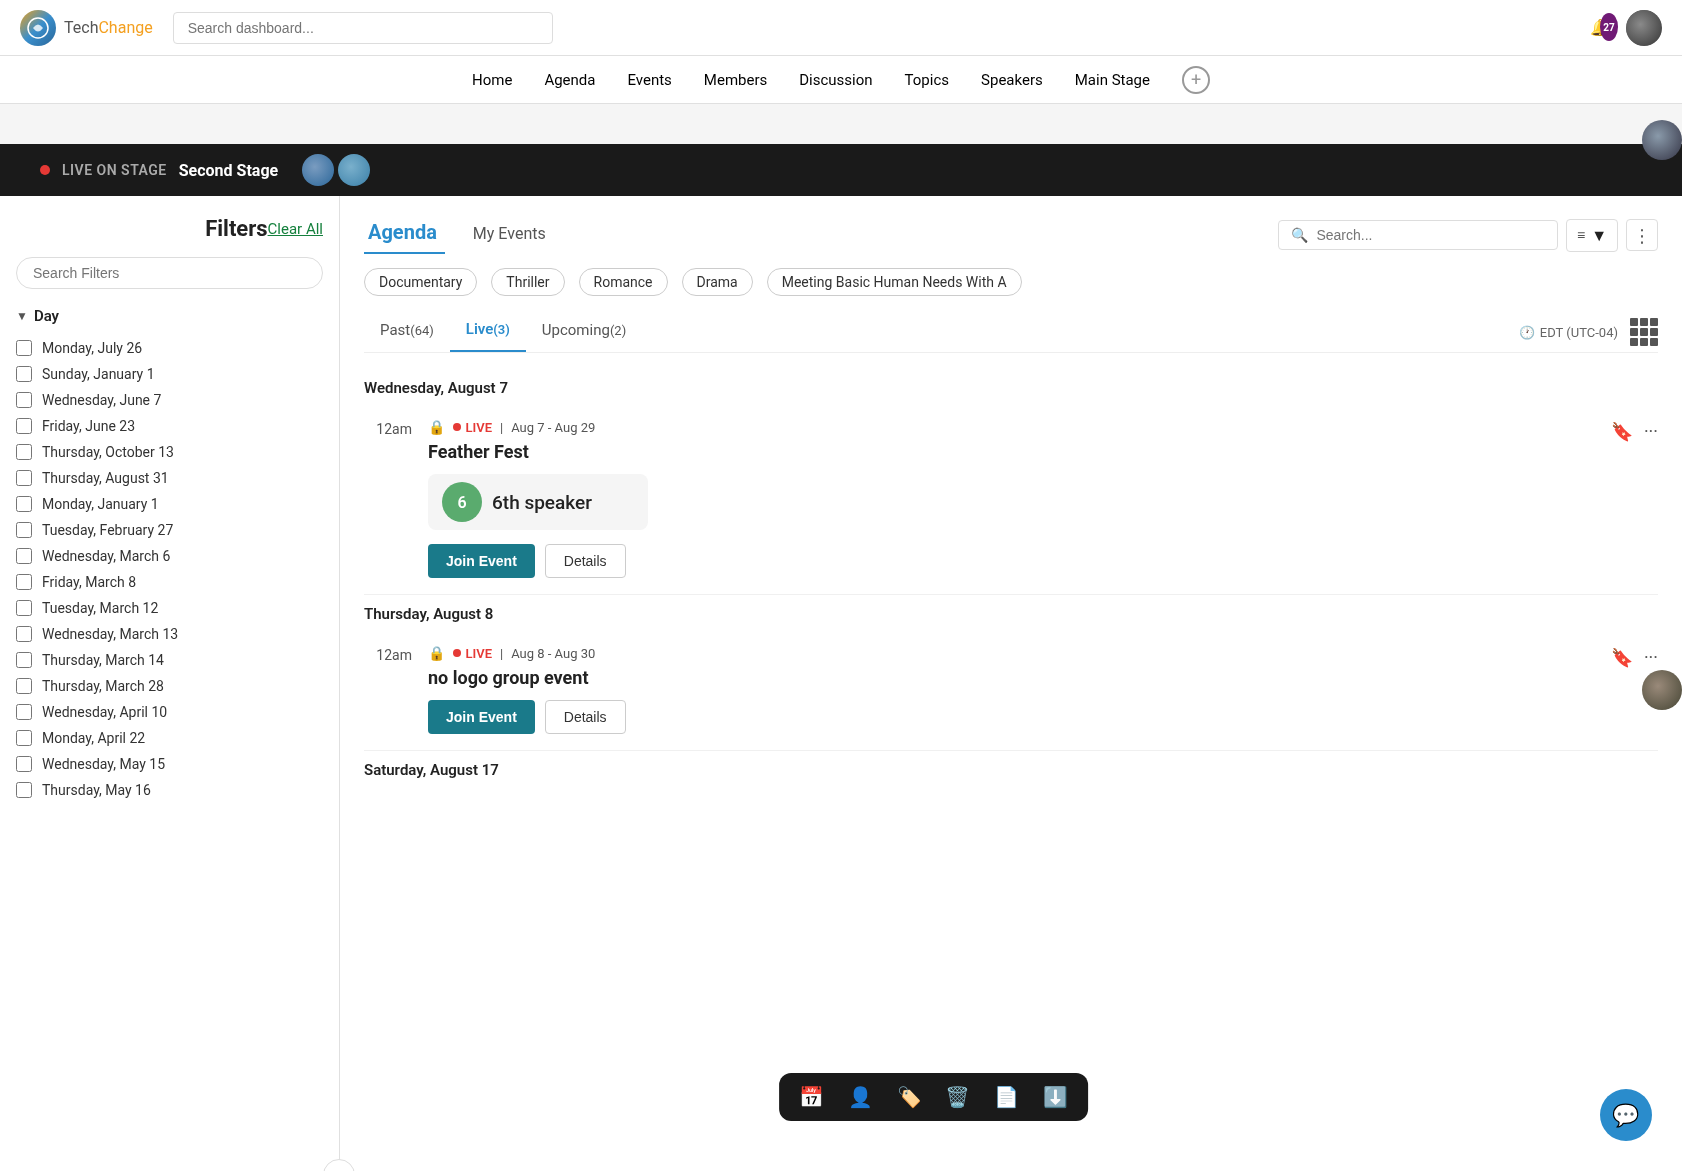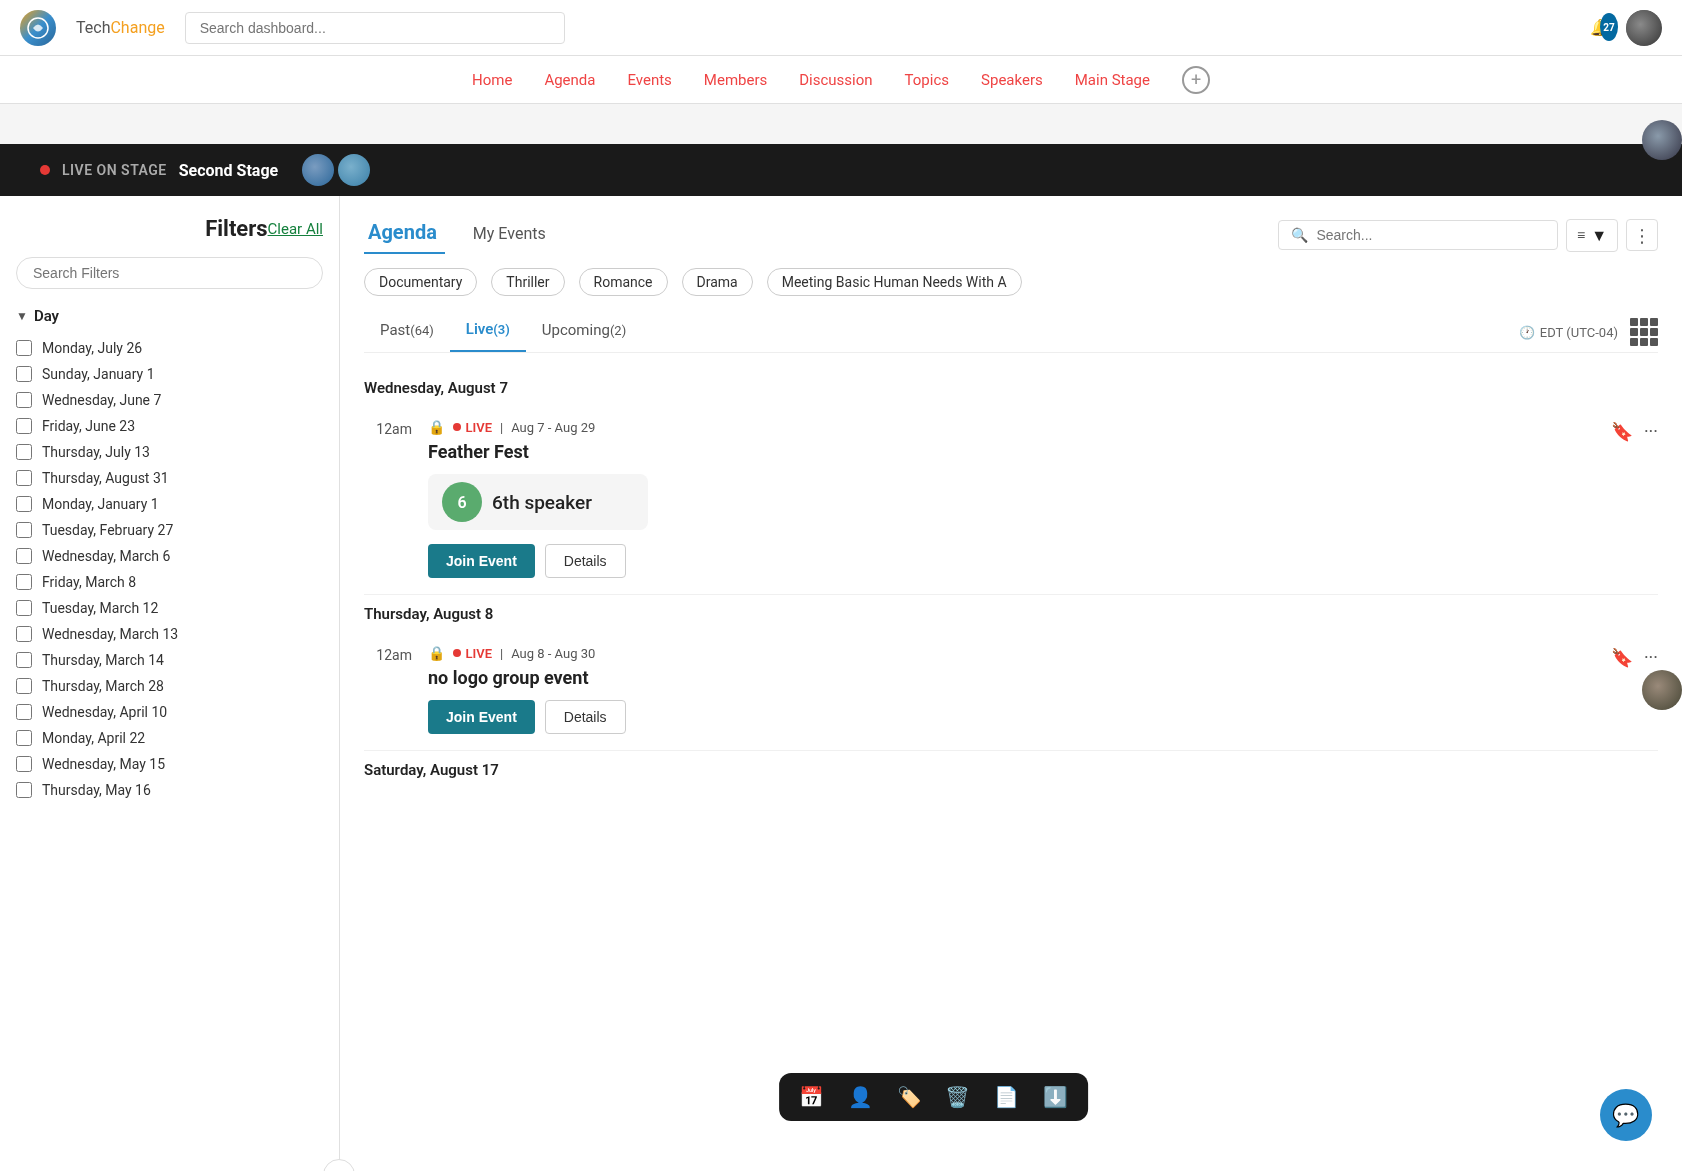--- a/index.html
+++ b/index.html
@@ -10,21 +10,21 @@
       background: #fff;
       display: flex;
       align-items: center;
       padding: 0 20px;
       height: 56px;
       border-bottom: 1px solid #e0e0e0;
     }
     .logo-area {
       display: flex;
       align-items: center;
-      gap: 20px;
+      gap: 8px;
       margin-right: 20px;
     }
     .logo-circle {
       width: 36px; height: 36px;
       background: linear-gradient(135deg, #e8a020, #3a8fcc, #2a6699);
       border-radius: 50%;
       display: flex; align-items: center; justify-content: center;
       font-size: 10px; color: white; font-weight: bold;
     }
     .logo-tech { color: #555; }
@@ -43,21 +43,21 @@
       display: flex;
       align-items: center;
       gap: 16px;
     }
     .bell-wrap {
       position: relative;
       cursor: pointer;
     }
     .bell-badge {
       position: absolute; top: -5px; right: -8px;
-      background: #0369a1; color: white;
+      background: #701a75; color: white;
       border-radius: 50%; width: 18px; height: 28px;
       font-size: 10px; display: flex; align-items: center; justify-content: center;
       font-weight: bold;
     }
     .avatar {
       width: 36px; height: 36px; border-radius: 50%;
       background: linear-gradient(135deg, #555, #999);
       overflow: hidden; cursor: pointer;
     }
     .avatar-img {
@@ -71,21 +71,21 @@
       background: #fff;
       display: flex;
       align-items: center;
       justify-content: center;
       gap: 32px;
       padding: 0 20px;
       height: 48px;
       border-bottom: 1px solid #e0e0e0;
     }
     .secondary-nav a {
-      font-size: 15px; color: #ef4444; text-decoration: none; cursor: pointer;
+      font-size: 15px; color: #000000; text-decoration: none; cursor: pointer;
     }
     .add-btn {
       width: 28px; height: 28px; border-radius: 50%;
       border: 2px solid #999; display: flex; align-items: center; justify-content: center;
       font-size: 18px; color: #999; cursor: pointer;
     }
 
     
     .live-banner {
       background: #1a1a1a;
@@ -518,21 +518,21 @@
       <div class="filter-item">
         <input type="checkbox" style="">
         <span>Wednesday, June 7</span>
       </div>
       <div class="filter-item">
         <input type="checkbox" style="">
         <span>Friday, June 23</span>
       </div>
       <div class="filter-item">
         <input type="checkbox" style="">
-        <span>Thursday, July 13</span>
+        <span>Thursday, October 13</span>
       </div>
       <div class="filter-item">
         <input type="checkbox" style="">
         <span>Thursday, August 31</span>
       </div>
       <div class="filter-item">
         <input type="checkbox" style="">
         <span>Monday, January 1</span>
       </div>
       <div class="filter-item">

